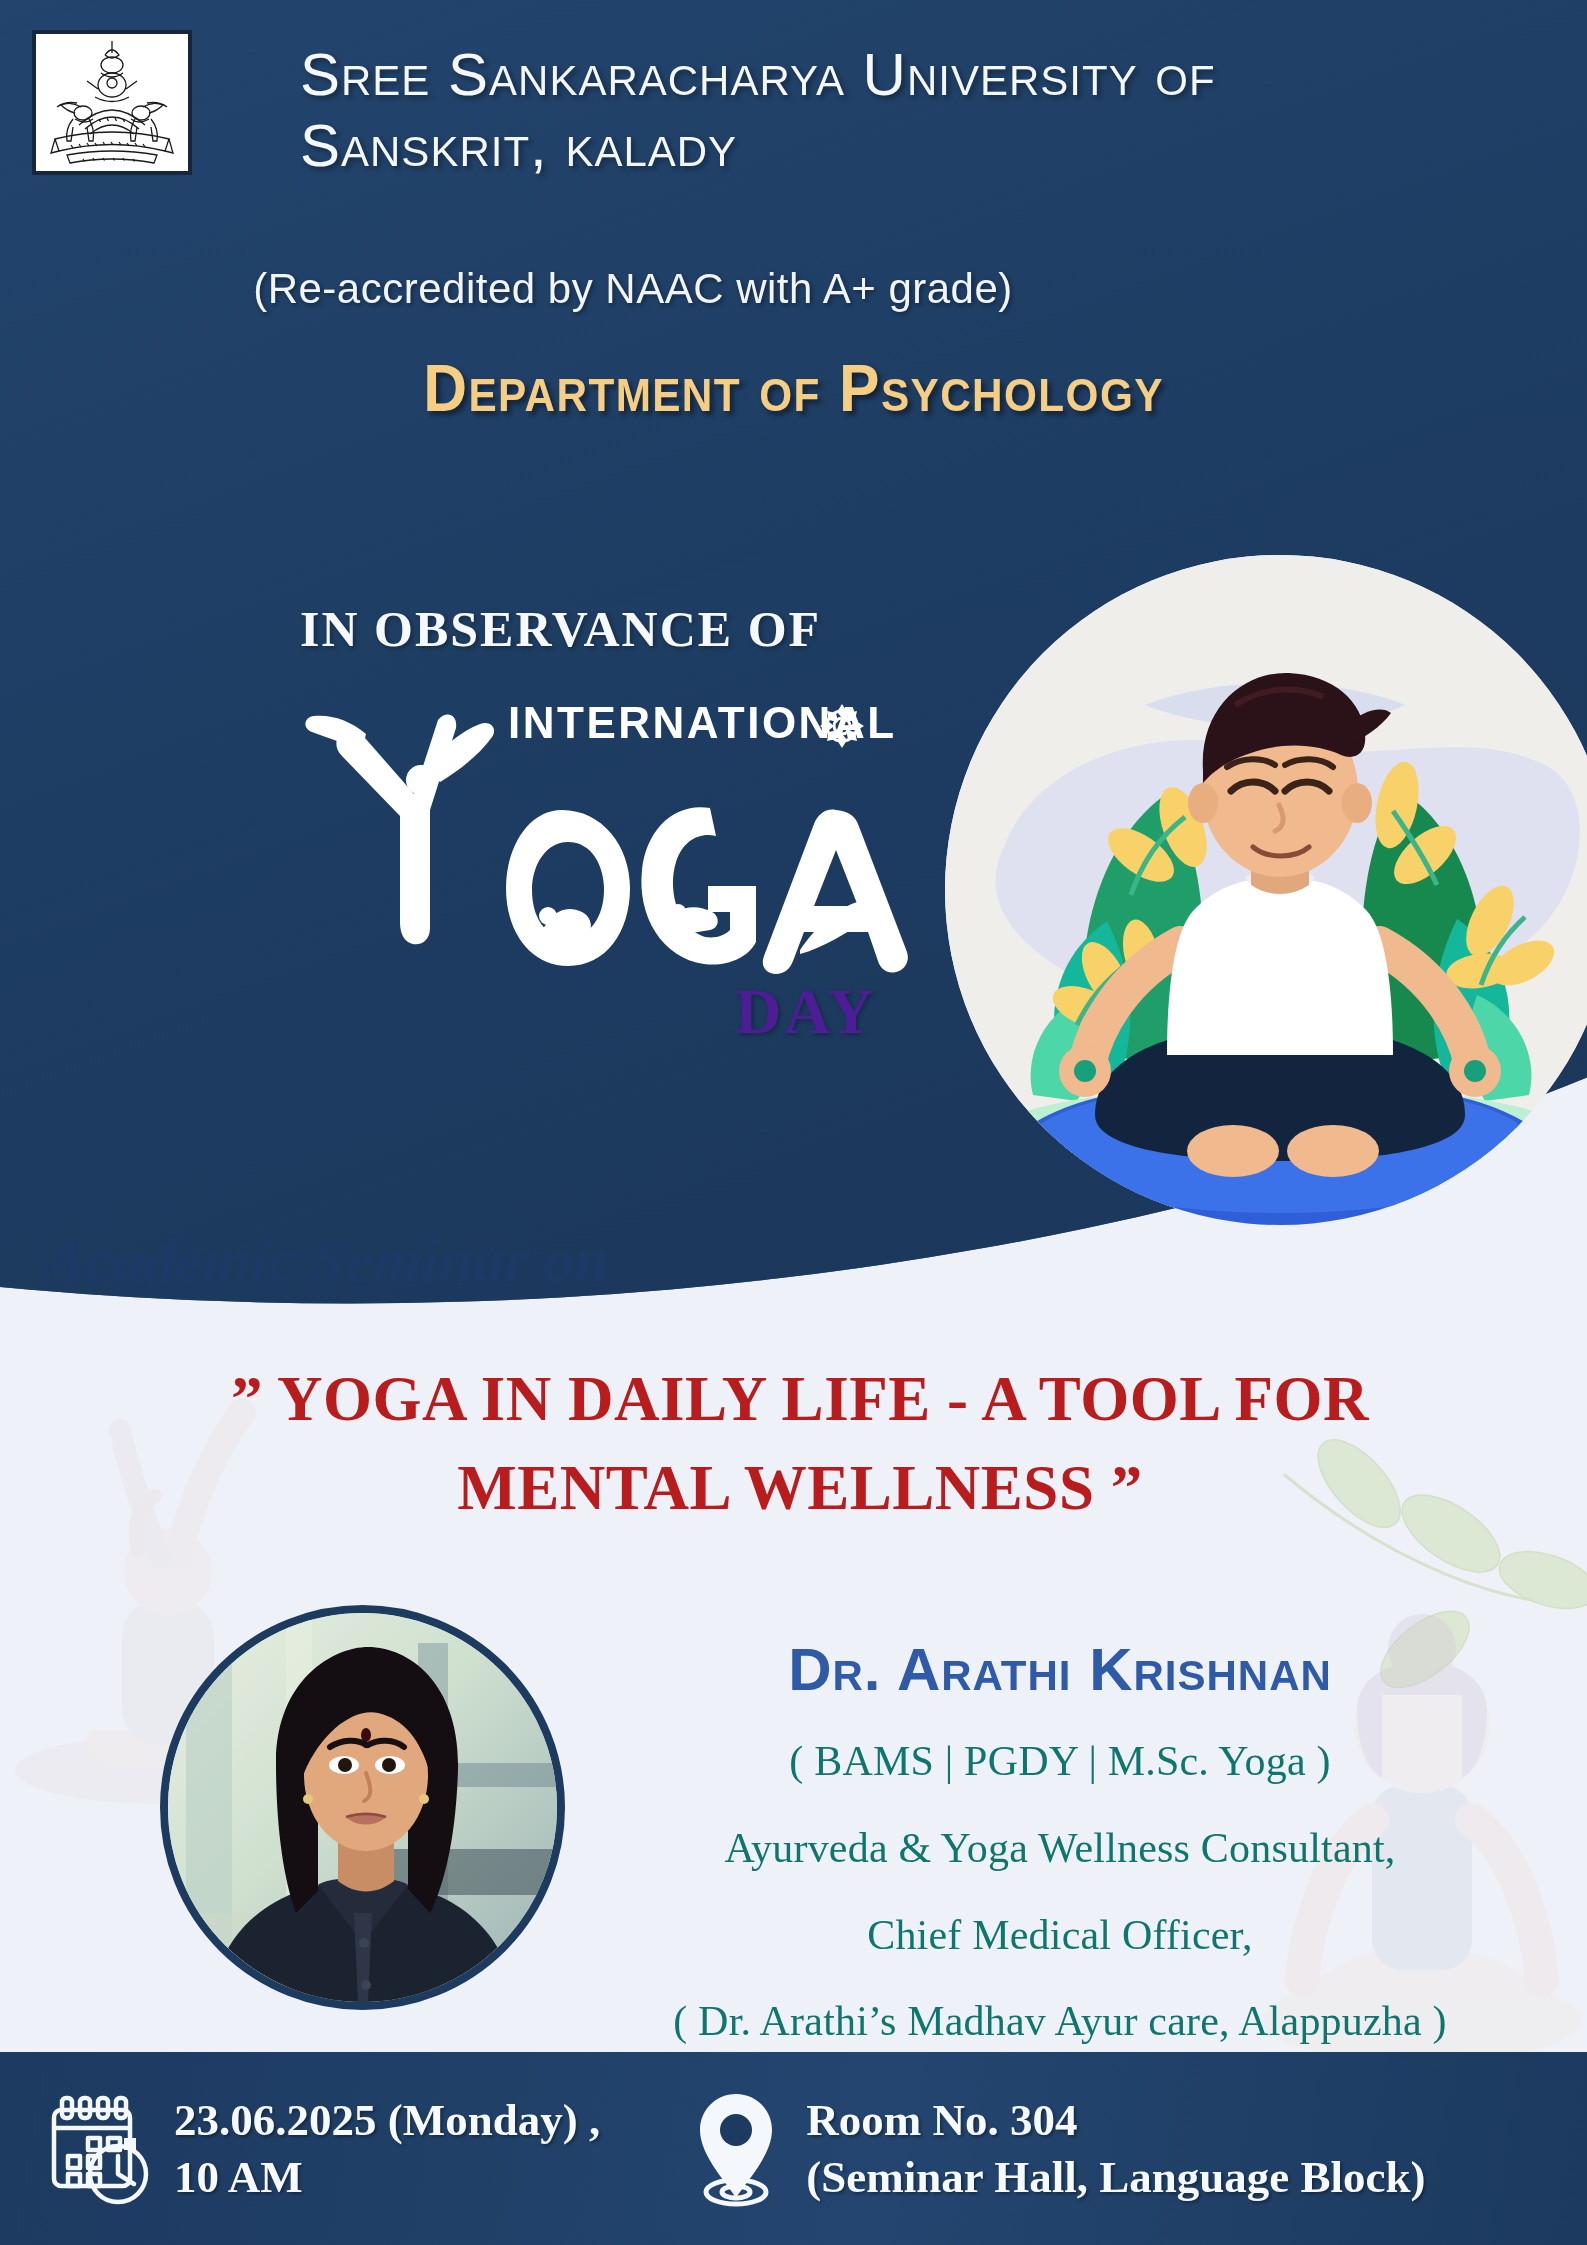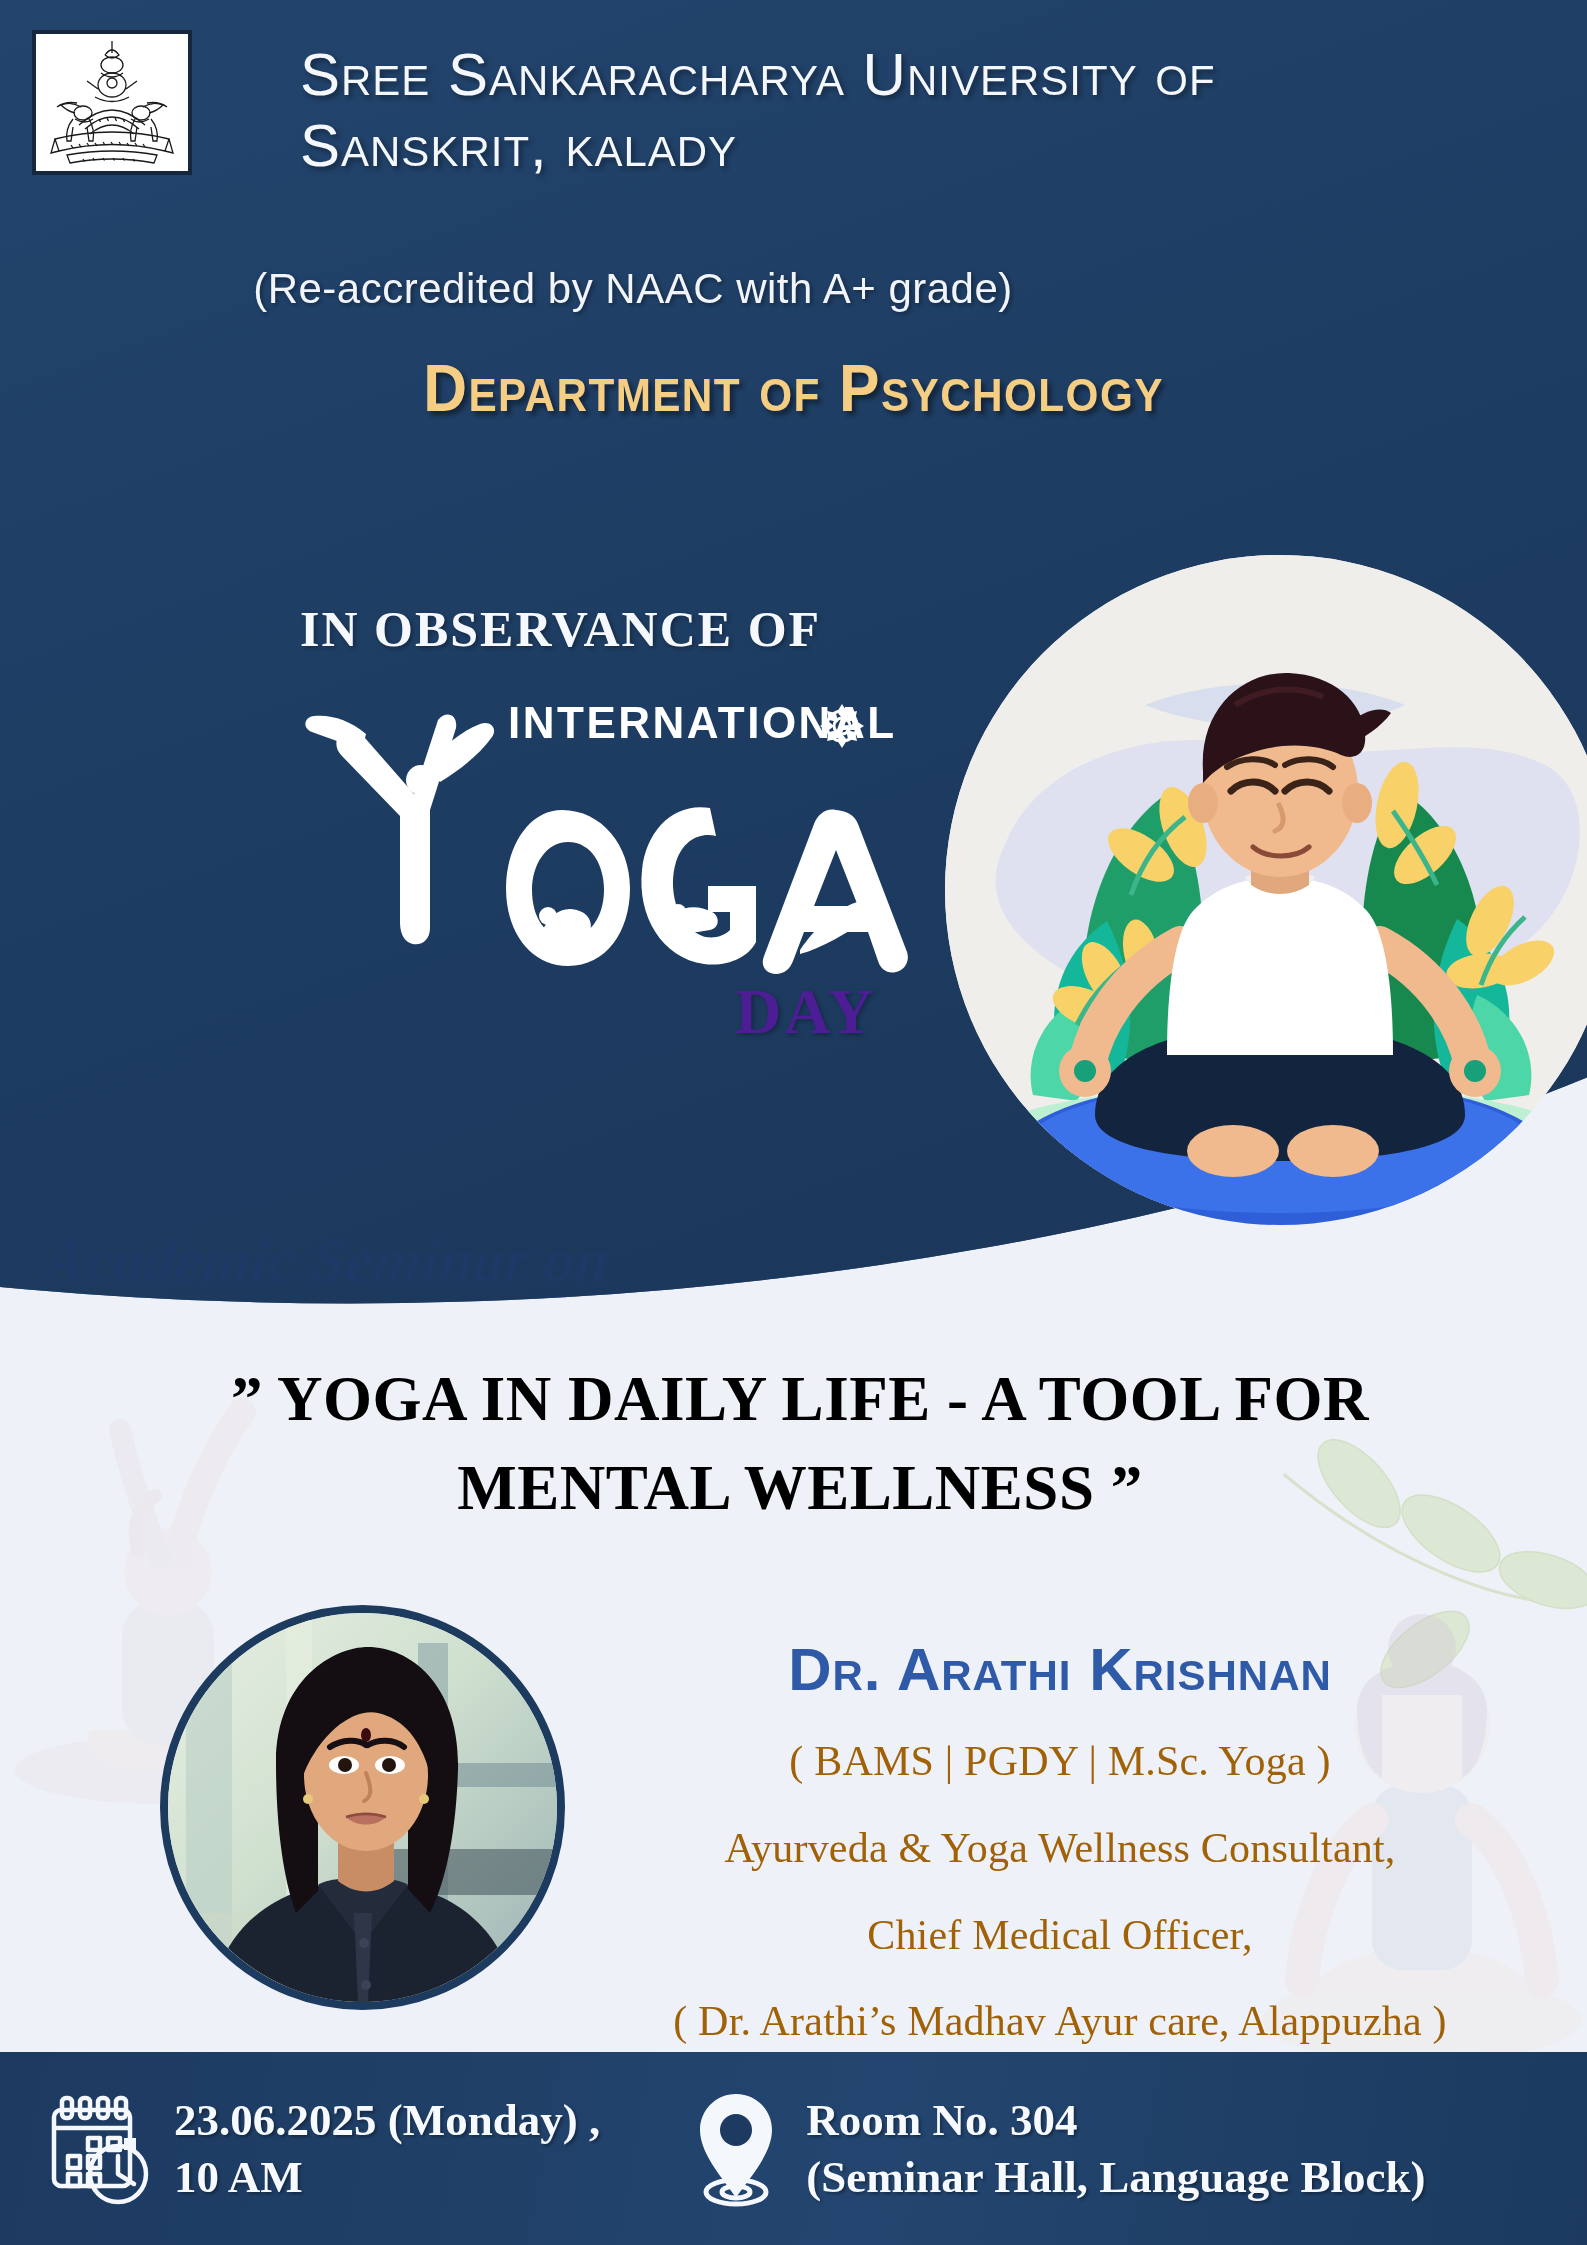--- a/index.html
+++ b/index.html
@@ -96,41 +96,41 @@
     font-style:italic; font-weight:bold;
     font-size:62px; color:#1d3a66; letter-spacing:0px;
     transform:skewX(-6deg);
   }
 
   
   .seminar-title{
     position:absolute; left:110px; top:1355px; width:1380px; z-index:7;
     text-align:center;
     font-family:"Liberation Serif", serif; font-weight:bold;
-    font-size:63px; line-height:1.42; color:#000000;
+    font-size:63px; line-height:1.42; color:#b91c1c;
     letter-spacing:.5px;
   }
 
   
   .photo-circle{
     position:absolute; left:160px; top:1605px; width:405px; height:405px;
     border-radius:50%; overflow:hidden; border:8px solid #1d3a5f; z-index:7;
     background:#dfe6ec;
   }
   .speaker-block{
     position:absolute; left:600px; top:1635px; width:920px; z-index:7; text-align:center;
   }
   .speaker-name{
     font-family:"Liberation Sans", sans-serif; font-weight:bold;
     font-size:60px; color:#2f5aa8; font-variant:small-caps; letter-spacing:1px;
     margin-bottom:14px;
   }
   .speaker-line{
     font-family:"Liberation Serif", serif;
-    font-size:42px; color:#a16207; line-height:1.40; letter-spacing:.2px;margin-top:28px;
+    font-size:42px; color:#0f766e; line-height:1.40; letter-spacing:.2px;margin-top:28px;
   }
 
   
   .footer{
     position:absolute; left:0; top:2052px; width:1587px; height:193px;
     background:linear-gradient(100deg,#1d3a60 0%,#23456f 55%,#1c3a5f 100%);
     z-index:8; display:flex; align-items:center;
   }
   .f-item{ display:flex; align-items:center;justify-content:center; }
   .f-icon{ flex:0 0 auto; }

